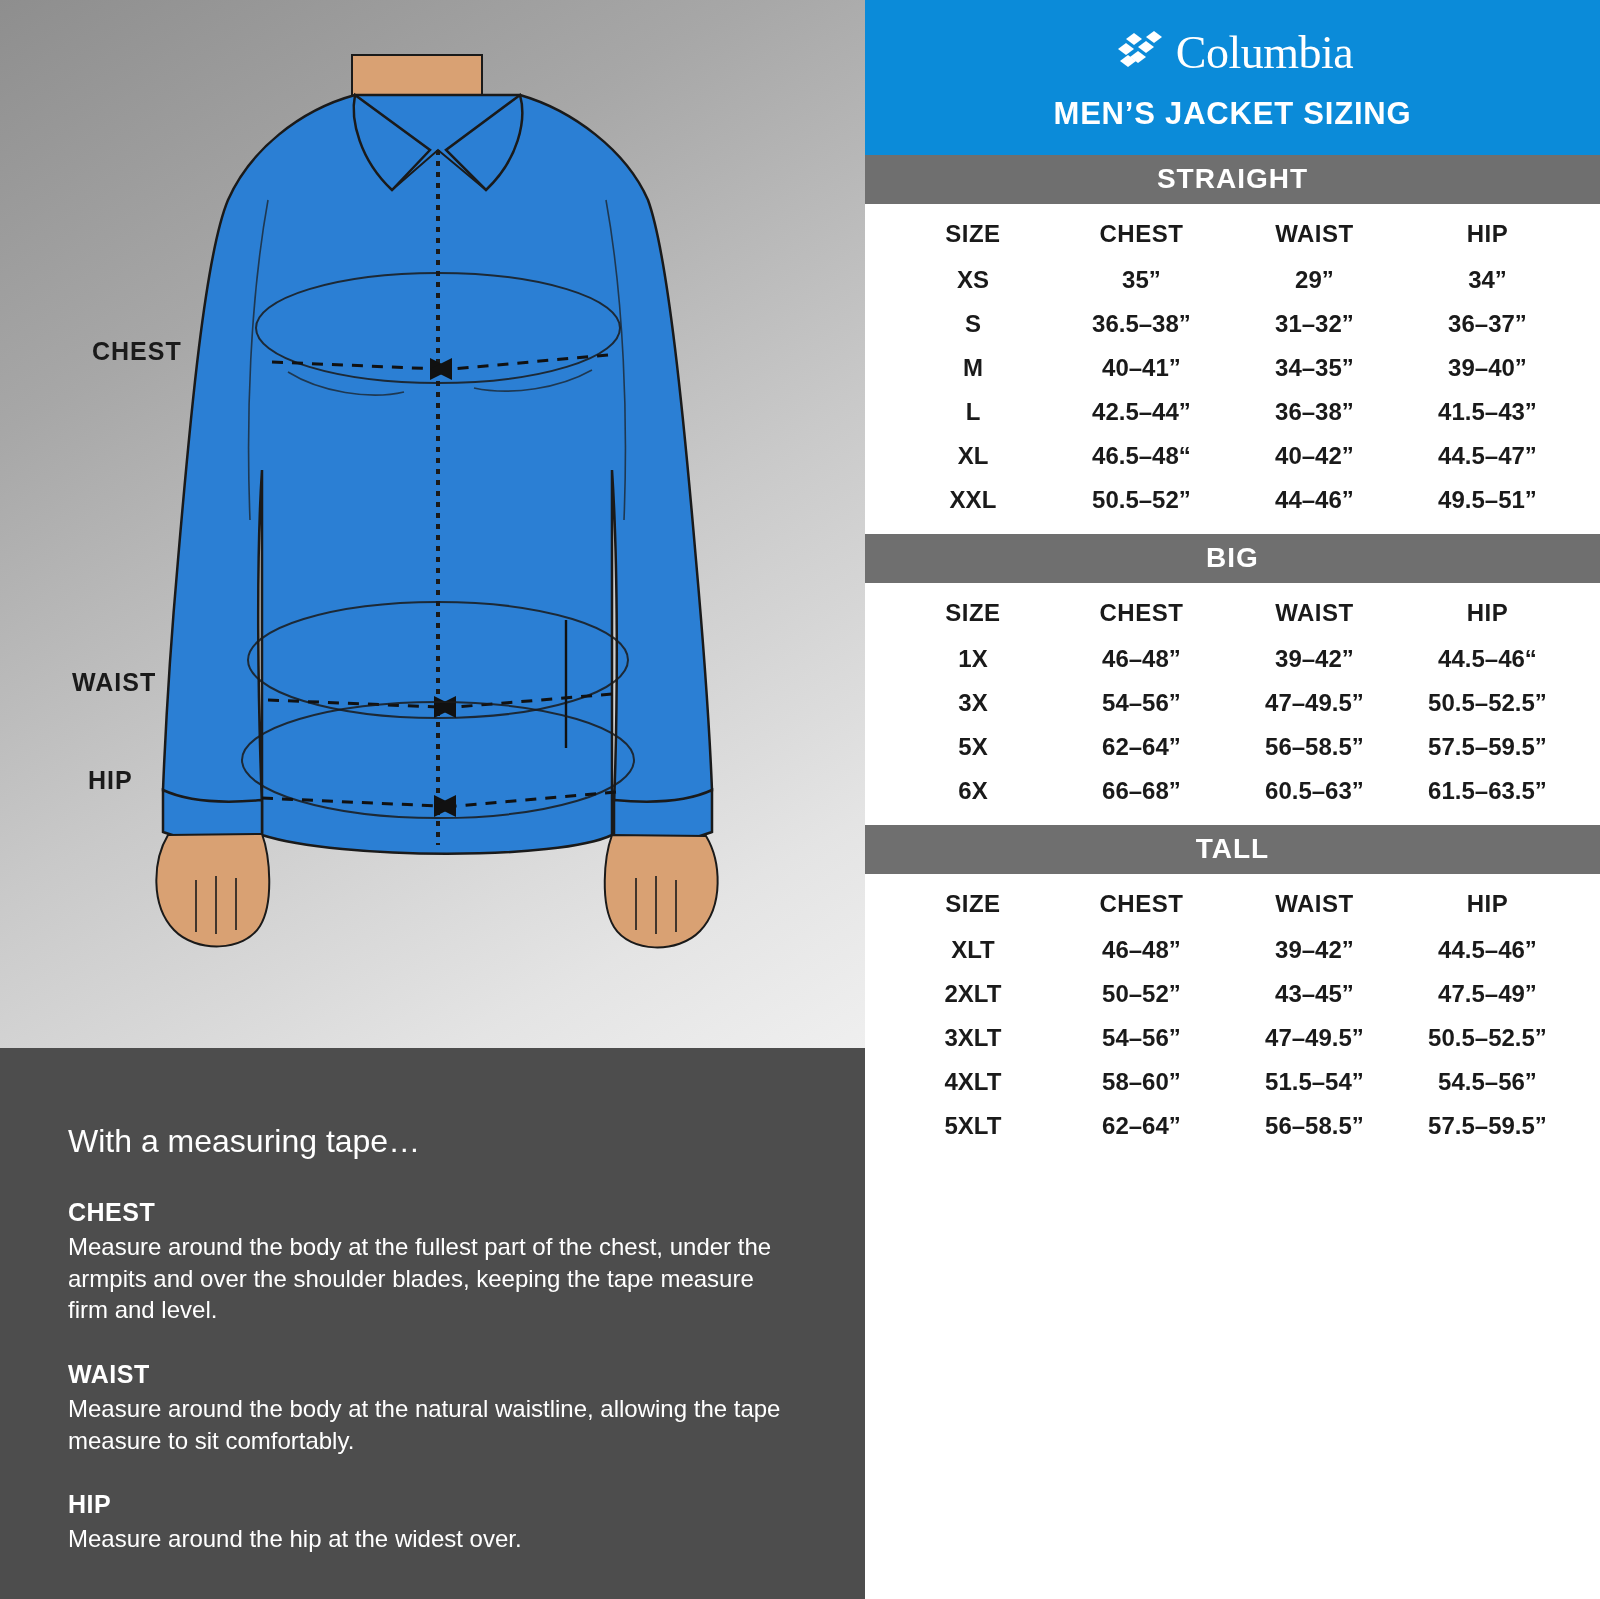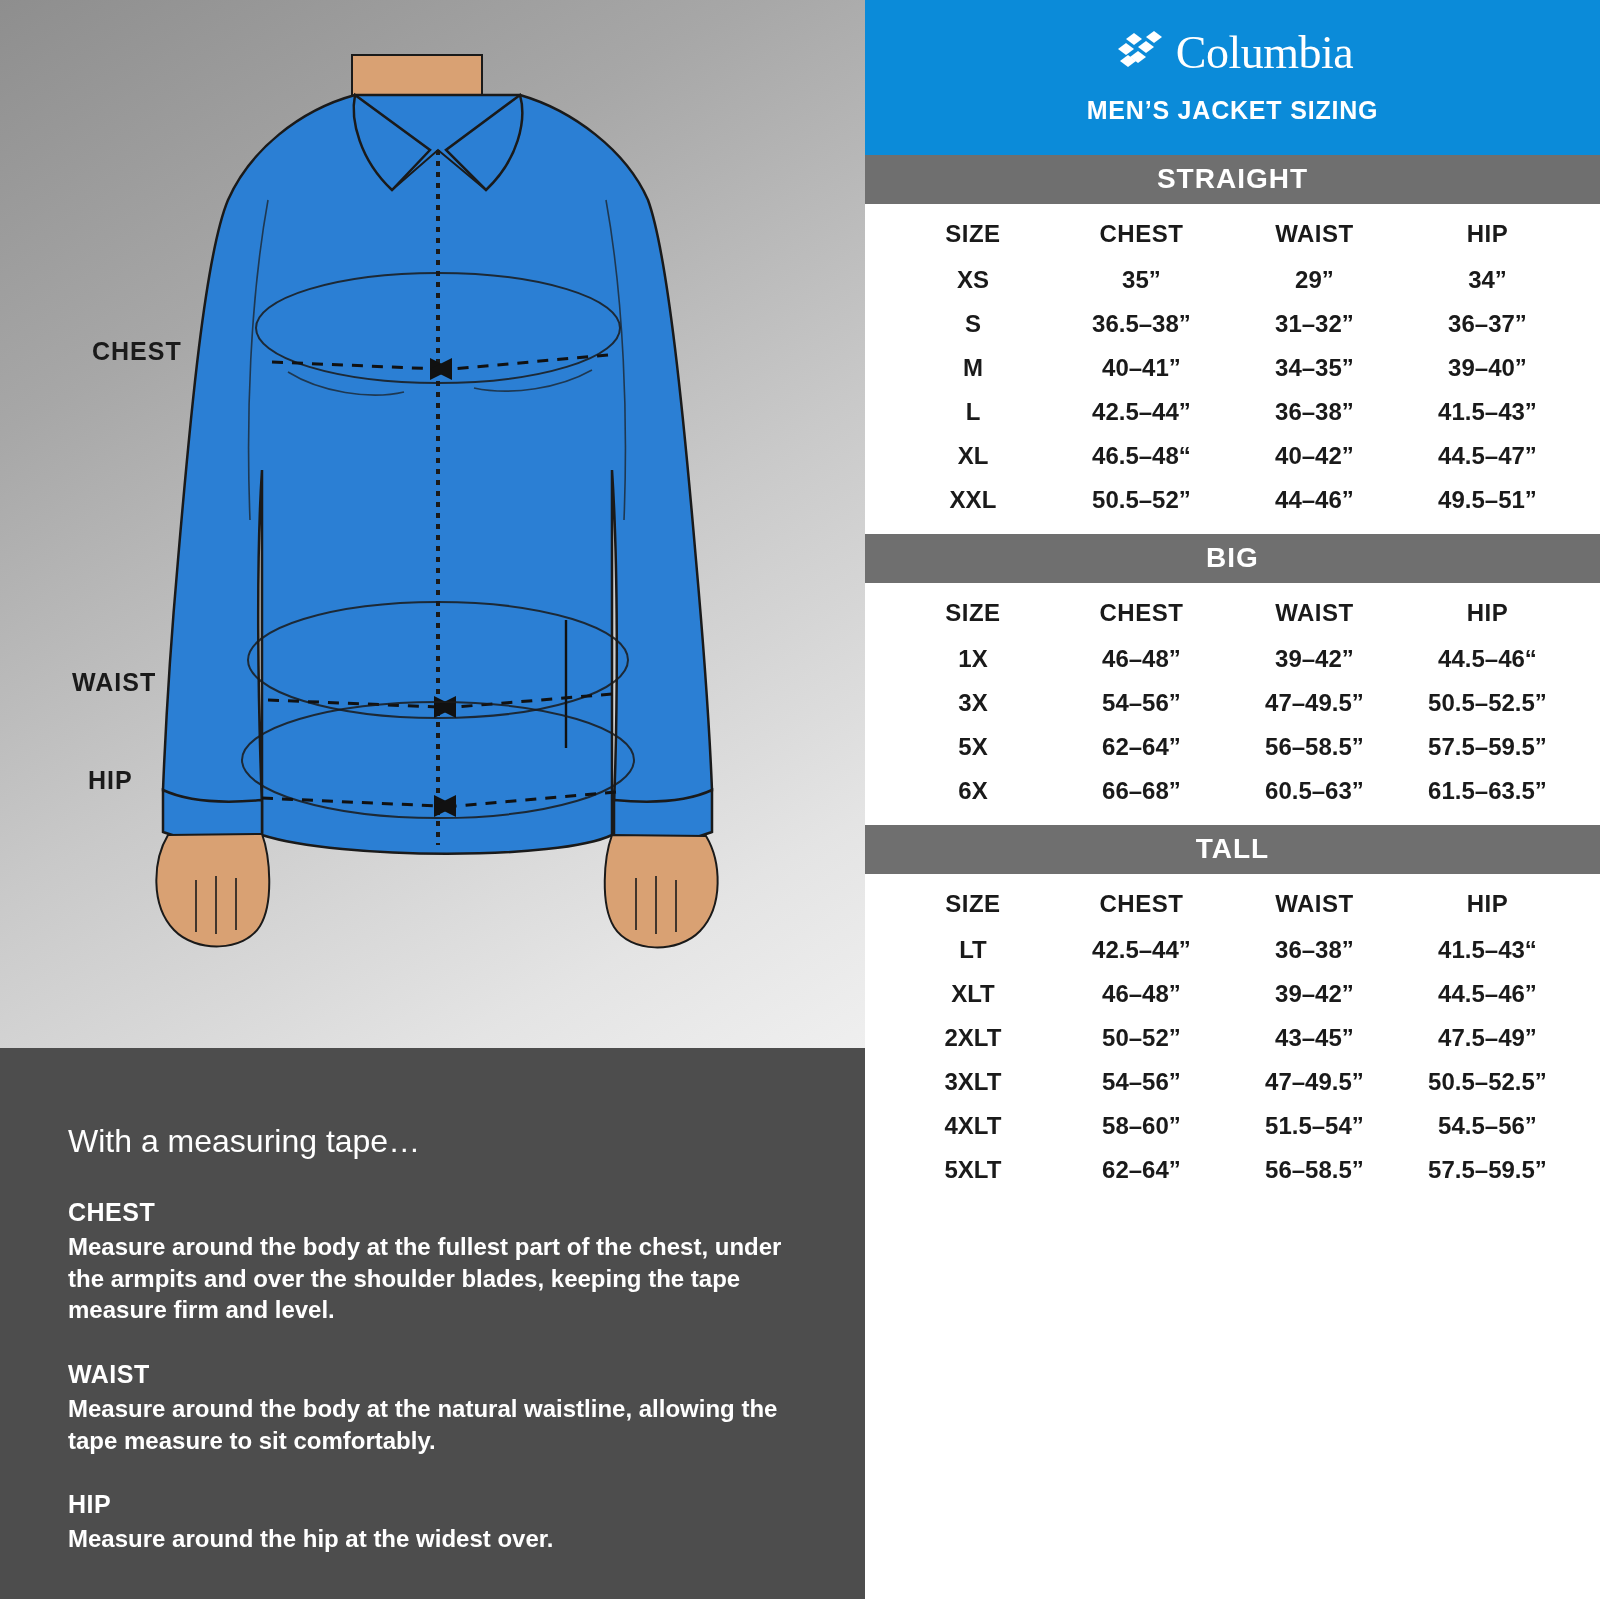--- a/index.html
+++ b/index.html
@@ -57,21 +57,21 @@
   .instr-block { margin-bottom: 34px; }
   .instr-head {
     font-size: 25px;
     font-weight: 700;
     letter-spacing: .5px;
     margin-bottom: 4px;
   }
   .instr-body {
     font-size: 24px;
     line-height: 1.32;
-    font-weight: 700;
+    font-weight: 400;
     max-width: 740px;
   }
 
   
   .right-col {
     width: 735px;
     height: 1599px;
     background: #ffffff;
     display: flex;
     flex-direction: column;
@@ -91,21 +91,21 @@
   }
   .brand-name {
     color: #ffffff;
     font-family: "Liberation Serif", serif;
     font-size: 46px;
     letter-spacing: -0.5px;
     line-height: 1;
   }
   .brand-sub {
     color: #ffffff;
-    font-size: 25px;
+    font-size: 31px;
     font-weight: 700;
     letter-spacing: .8px;
     margin-top: 12px;
   }
   .section-band {
     background: #6f6f6f;
     color: #ffffff;
     text-align: center;
     font-size: 28px;
     font-weight: 700;
@@ -374,26 +374,20 @@
         <thead>
           <tr>
             <th>SIZE</th>
             <th>CHEST</th>
             <th>WAIST</th>
             <th>HIP</th>
           </tr>
         </thead>
         <tbody>
           <tr>
-            <td>LT</td>
-            <td>42.5–44”</td>
-            <td>36–38”</td>
-            <td>41.5–43“</td>
-          </tr>
-          <tr>
             <td>XLT</td>
             <td>46–48”</td>
             <td>39–42”</td>
             <td>44.5–46”</td>
           </tr>
           <tr>
             <td>2XLT</td>
             <td>50–52”</td>
             <td>43–45”</td>
             <td>47.5–49”</td>

